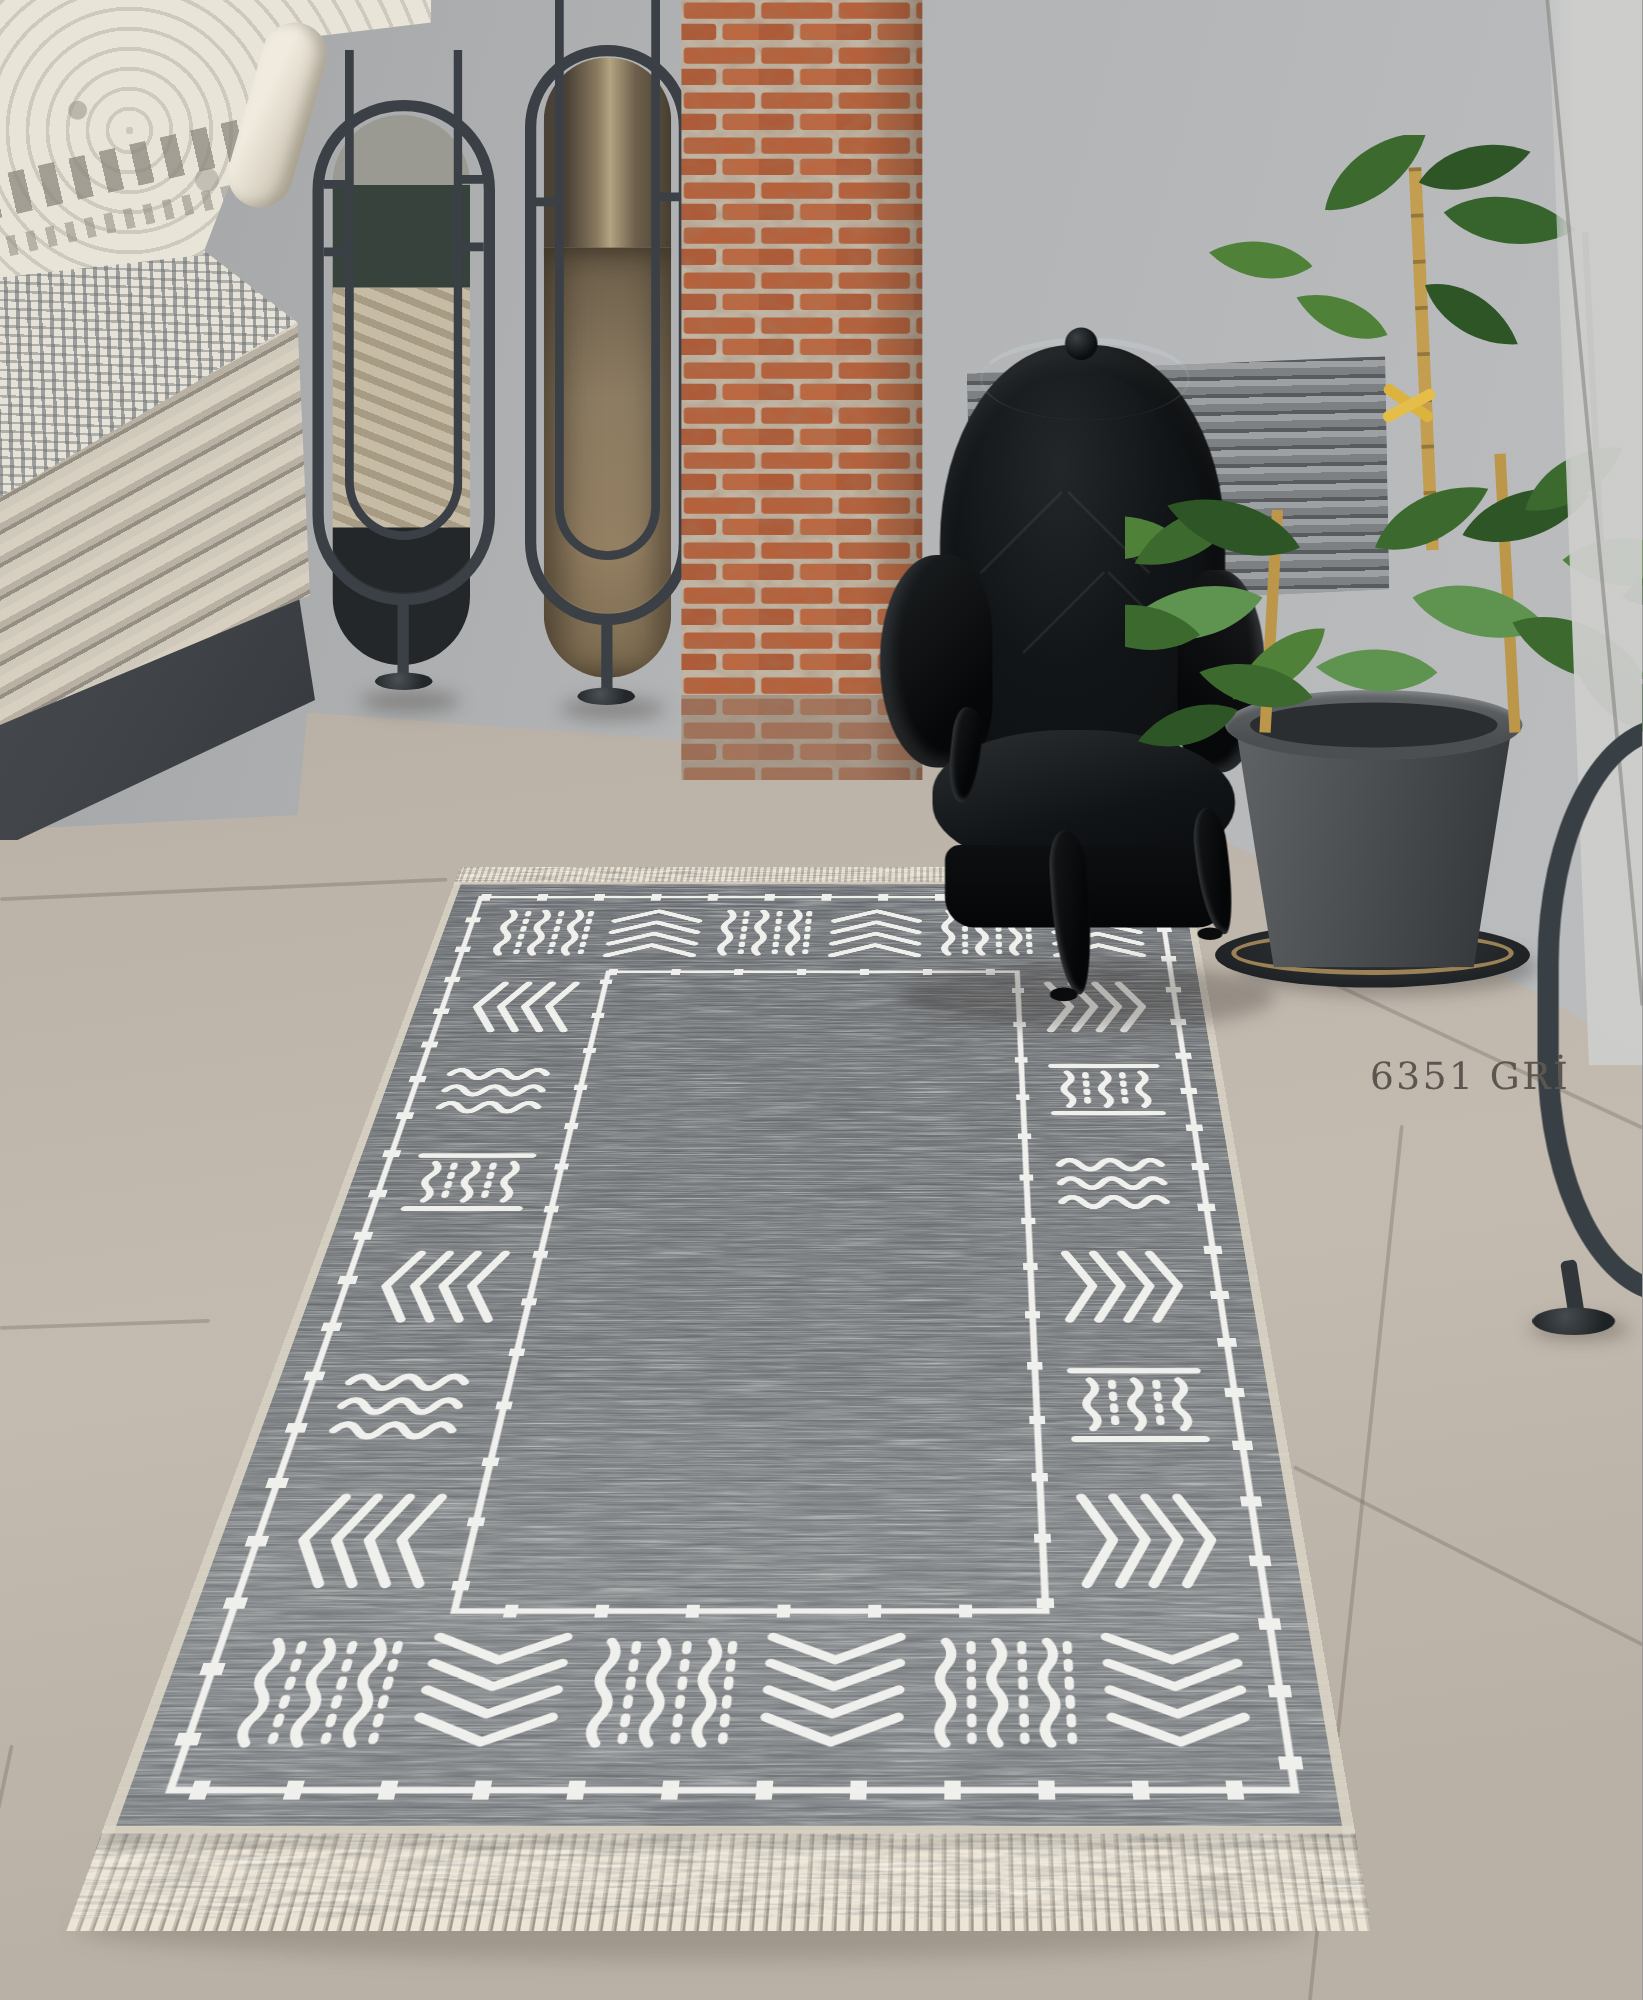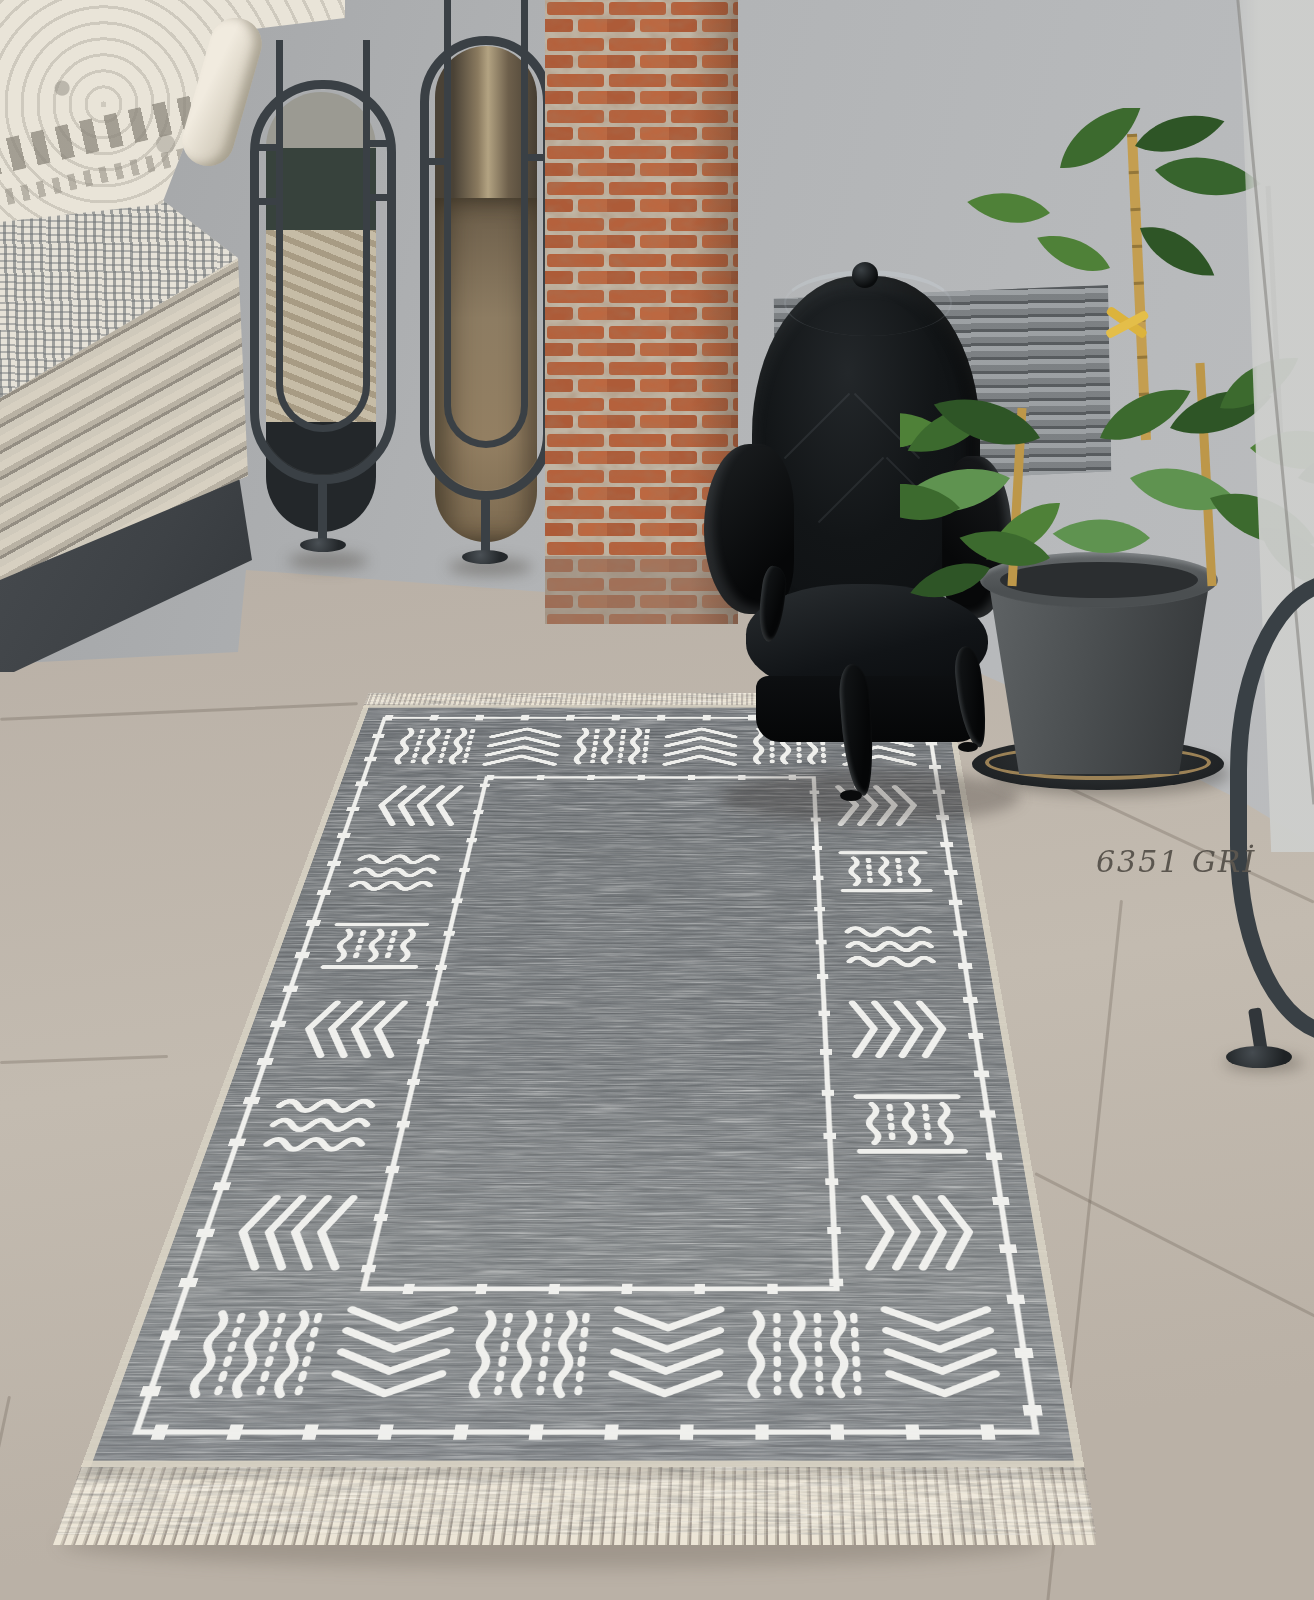--- a/index.html
+++ b/index.html
@@ -1,20 +1,19 @@
 <!DOCTYPE html>
 <html style="--wall: #b1b3b5; --wall-shade: #a2a4a6; --floor: #b8afa5; --floor-light: #c3bbb0; --bench: #3e4246; --stack-cream: #d7d0c1; --ivory-rug: #e9e4d8; --distressed: #e6e2d8; --metal: #3a4045; --brick: #b5613c; --mortar: #c0b5a4; --vent: #8f9396; --chair-black: #0d0f11; --pot: #4b4f51; --saucer-ring: #a98e5f; --leaf-dark: #2e5526; --leaf-mid: #3c6a2e; --leaf-light: #4f8138; --cane: #c49e50; --tie-yellow: #dcb33c; --rug-field: #7a7e81; --rug-pattern: #f3f3f0; --fringe: #eae3d3; --label-text: #5b564f;"><head>
 <meta charset="utf-8">
 <style>
   html,body{margin:0;padding:0;background:#888;}
   #stage{
     position:relative; width:1314px; height:1600px; overflow:hidden;
     font-family:"DejaVu Sans", sans-serif;
     background:linear-gradient(105deg, var(--wall-shade,#a2a4a6) 0%, var(--wall,#b1b3b5) 38%, #b8babc 72%, #bdbec0 100%);
-    font-style:italic;
   }
   #stage *{position:absolute; box-sizing:border-box;}
 
   
   .floor{
     left:0; top:0; width:1314px; height:1600px;
     background:linear-gradient(172deg, #a9a198 8%, var(--floor,#b8afa5) 30%, var(--floor-light,#c3bbb0) 62%, #bab1a6 88%);
     clip-path:polygon(0 664px,238px 652px,246px 570px,545px 592px,560px 612px,737px 614px,742px 596px,905px 640px,1040px 700px,1240px 800px,1314px 845px,1314px 1600px,0 1600px);
   }
   .seam{background:rgba(96,86,74,.28); border-radius:2px;}

